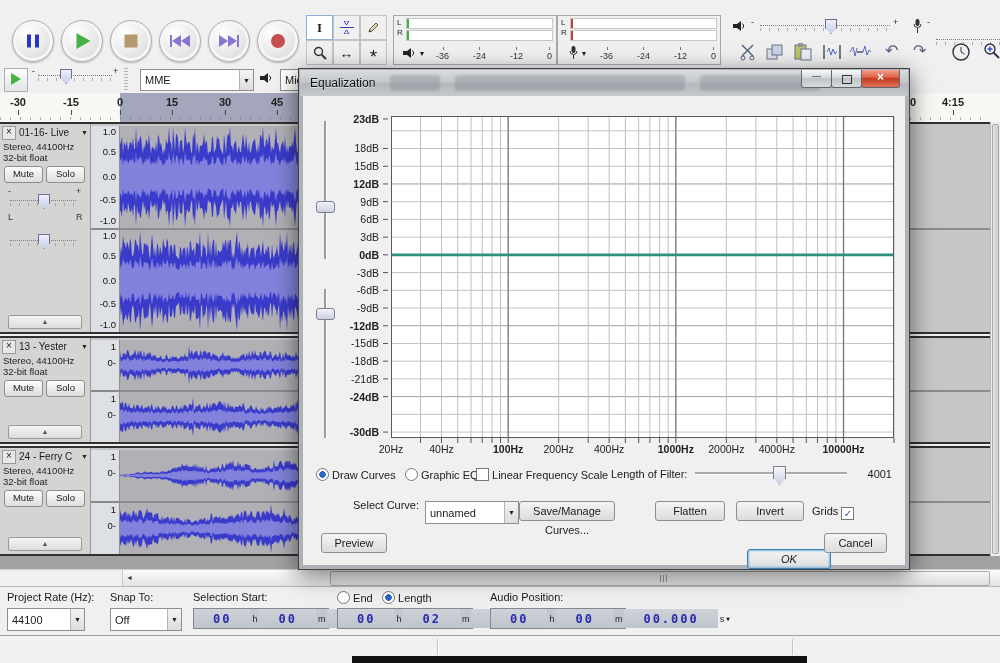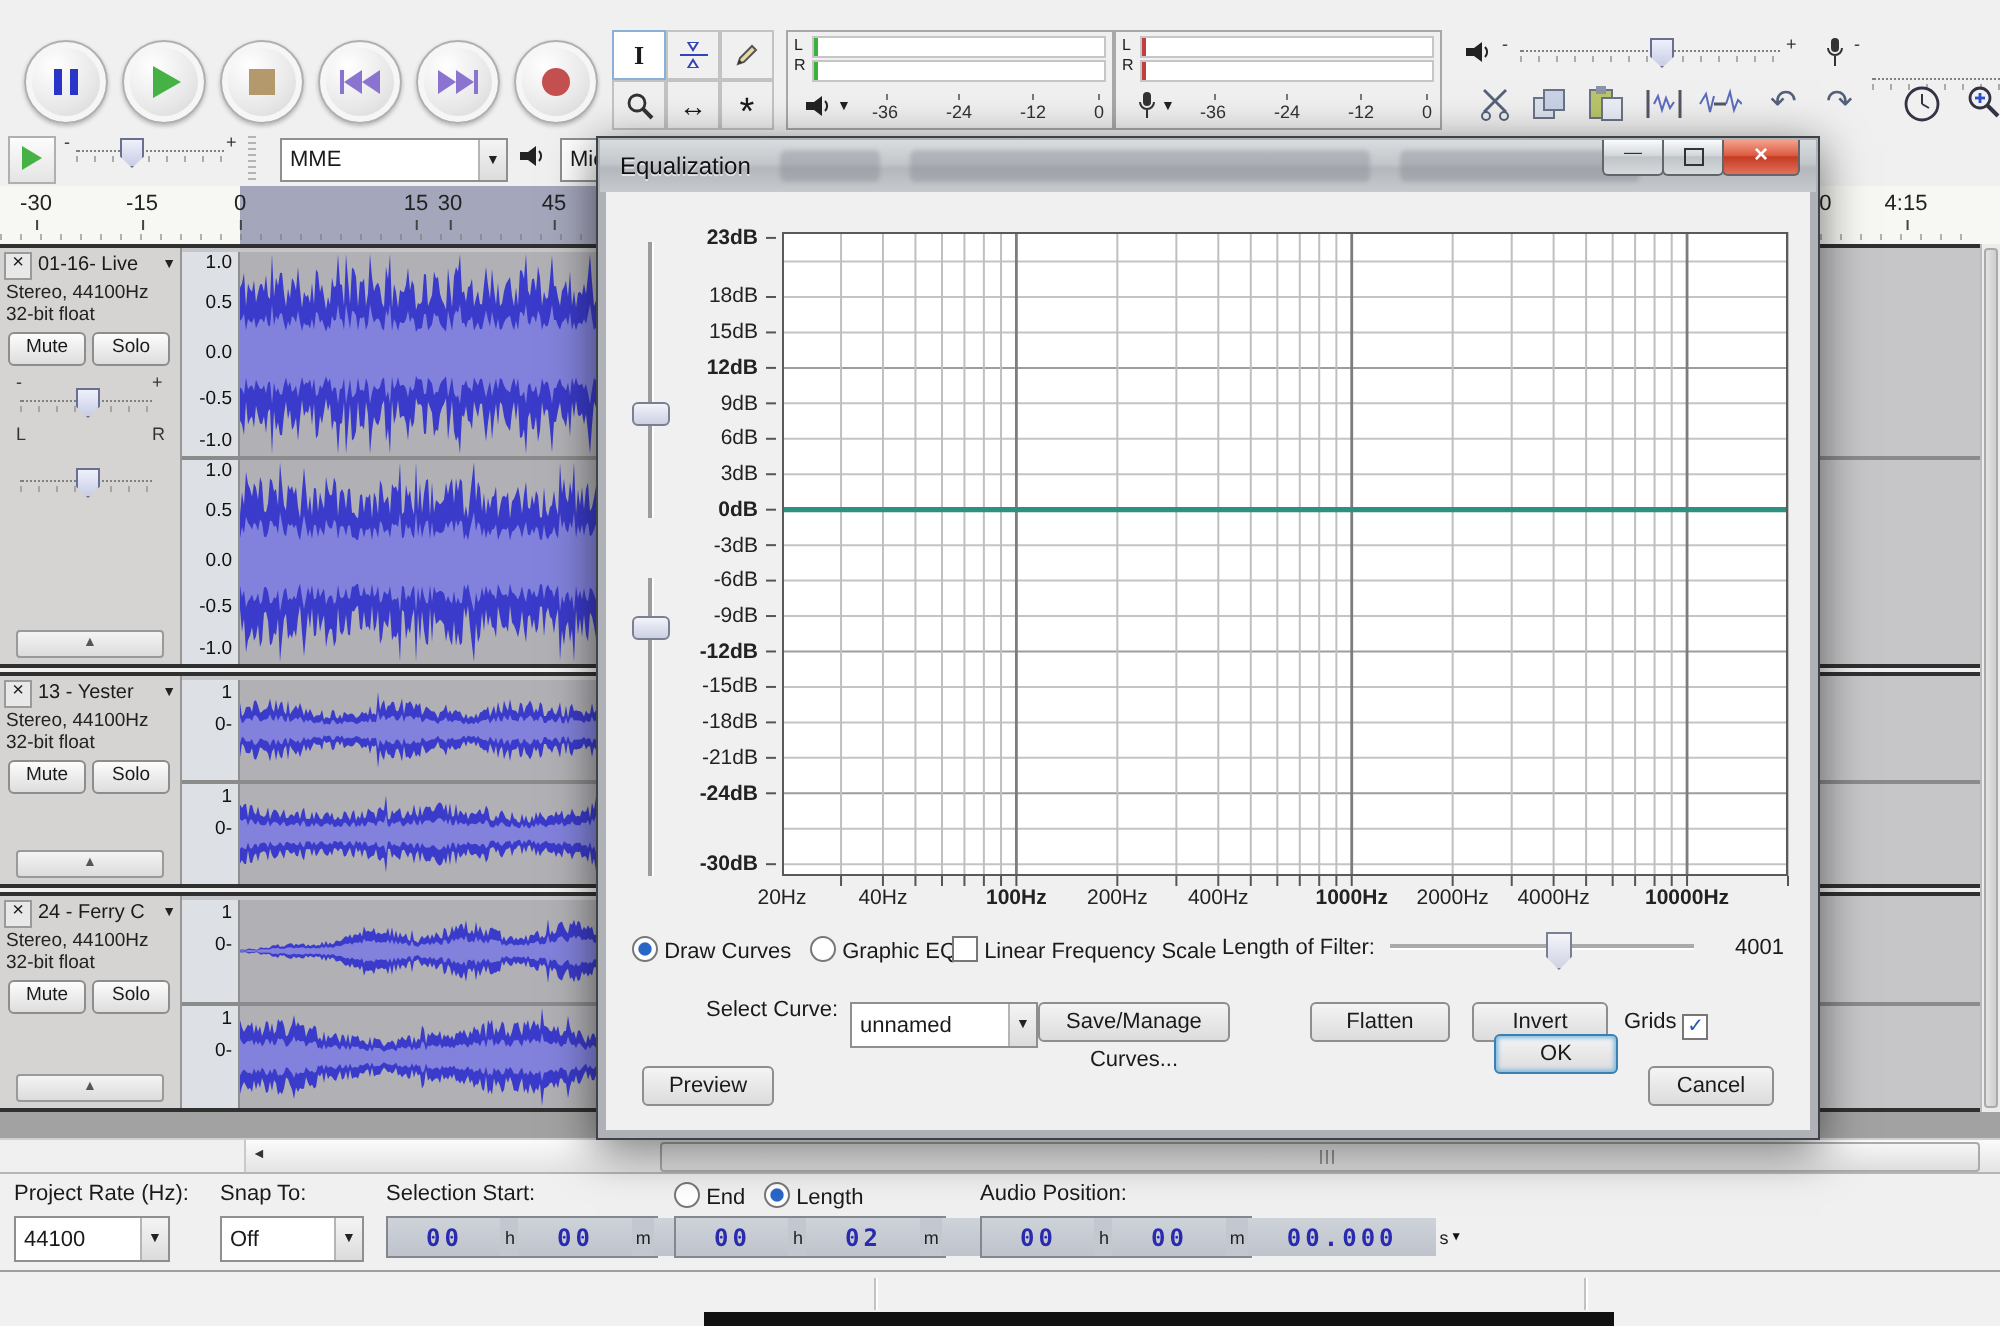--- a/index.html
+++ b/index.html
@@ -52,21 +52,21 @@
   
   .combo{background:#fff;border:1px solid #8f8f8f;display:flex;align-items:center;font-size:11px;}
   .combo .cv{flex:1;padding:0 4px;white-space:nowrap;overflow:hidden;}
   .combo .cbtn{width:13px;align-self:stretch;background:linear-gradient(#f4f4f4,#dcdcdc);border-left:1px solid #b5b5b5;
                display:flex;align-items:center;justify-content:center;}
   
   #ruler{left:0;top:93px;width:1000px;height:29px;background:#f7f7f4;border-bottom:1px solid #888;}
   #ruler .tint{position:absolute;left:120px;top:0;width:178px;height:29px;background:#a4a6bc;}
   #ruler .minors{position:absolute;left:0;right:10px;bottom:2px;height:3px;
         background:repeating-linear-gradient(90deg,#777 0 1px,transparent 1px 10px);opacity:.55;}
-  .rnum{position:absolute;top:3px;transform:translateX(-50%);font-size:11px;font-weight:normal;color:#222;}
+  .rnum{position:absolute;top:3px;transform:translateX(-50%);font-size:11px;font-weight:bold;color:#222;}
   .rnum::after{content:"";position:absolute;top:14px;left:50%;width:1px;height:5px;background:#444;}
   
   .track{position:absolute;left:0;width:990px;background:#c6c6c8;border-top:2px solid #303030;border-bottom:2px solid #303030;box-sizing:border-box;}
   .tpanel{position:absolute;left:0;top:0;bottom:0;width:90px;background:#d6d4d2;border-right:1px solid #979797;font-size:10px;}
   .trow1{position:absolute;left:2px;top:2px;right:2px;height:13px;display:flex;align-items:center;}
   .tclose{width:12px;height:12px;border:1px solid #9a9a9a;background:#e8e8e8;font-size:10px;line-height:10px;text-align:center;margin-right:1px;}
   .ttitle{flex:1;padding:0 2px;white-space:nowrap;overflow:hidden;font-size:10px;}
   .tinfo{position:absolute;left:3px;font-size:9.5px;color:#222;white-space:nowrap;}
   .msbtn{position:absolute;width:37px;height:15px;border:1px solid #8d8d8d;border-radius:3px;font-size:9.5px;text-align:center;line-height:14px;
          background:linear-gradient(#fcfcfc,#dddddd);}
@@ -373,21 +373,21 @@
       <span class="cv">Microso</span>
     </div>
   </div>
 
   <div id="ruler" class="a">
     <div class="tint"></div>
     <div class="minors"></div>
     <span class="rnum" style="left: 18px;">-30</span>
       <span class="rnum" style="left: 71px;">-15</span>
       <span class="rnum" style="left: 120px;">0</span>
-      <span class="rnum" style="left: 172px; margin-left: 36px;">15</span>
+      <span class="rnum" style="left: 172px;">15</span>
       <span class="rnum" style="left: 225px;">30</span>
       <span class="rnum" style="left: 277px;">45</span>
     <span class="rnum" style="left: 905px;">4:00</span>
       <span class="rnum" style="left: 953px;">4:15</span>
   </div>
 
   <div class="track" style="top:122px;height:212px;">
     <div class="a" style="left:120px;top:0;right:0;bottom:0;background:#c6c6c8;"></div>
     <div class="wv" style="top:2px;height:102px;" id="w00">
         <svg width="178" height="102">
@@ -742,17 +742,17 @@
       <span class="cbtn">
           <span class="caret">▼</span>
         </span>
     </div>
     <div class="btn" style="left:220px;top:432px;width:96px;">Save/Manage Curves...</div>
     <div class="btn" style="left:356px;top:432px;width:70px;">Flatten</div>
     <div class="btn" style="left:437px;top:432px;width:68px;">Invert</div>
     <span class="eqctl" style="left:513px;top:436px;"><span>Grids</span> <span class="cb"><span>✓</span></span></span>
 
     <div class="btn" style="left:22px;top:464px;width:66px;">Preview</div>
-    <div class="btn focus" style="left:448px;top:448px;width:62px;">OK</div>
+    <div class="btn focus" style="left:448px;top:480px;width:84px;font-style:italic;">OK</div>
     <div class="btn" style="left:525px;top:464px;width:63px;">Cancel</div>
   </div>
 
 </div>
 
 </body></html>

